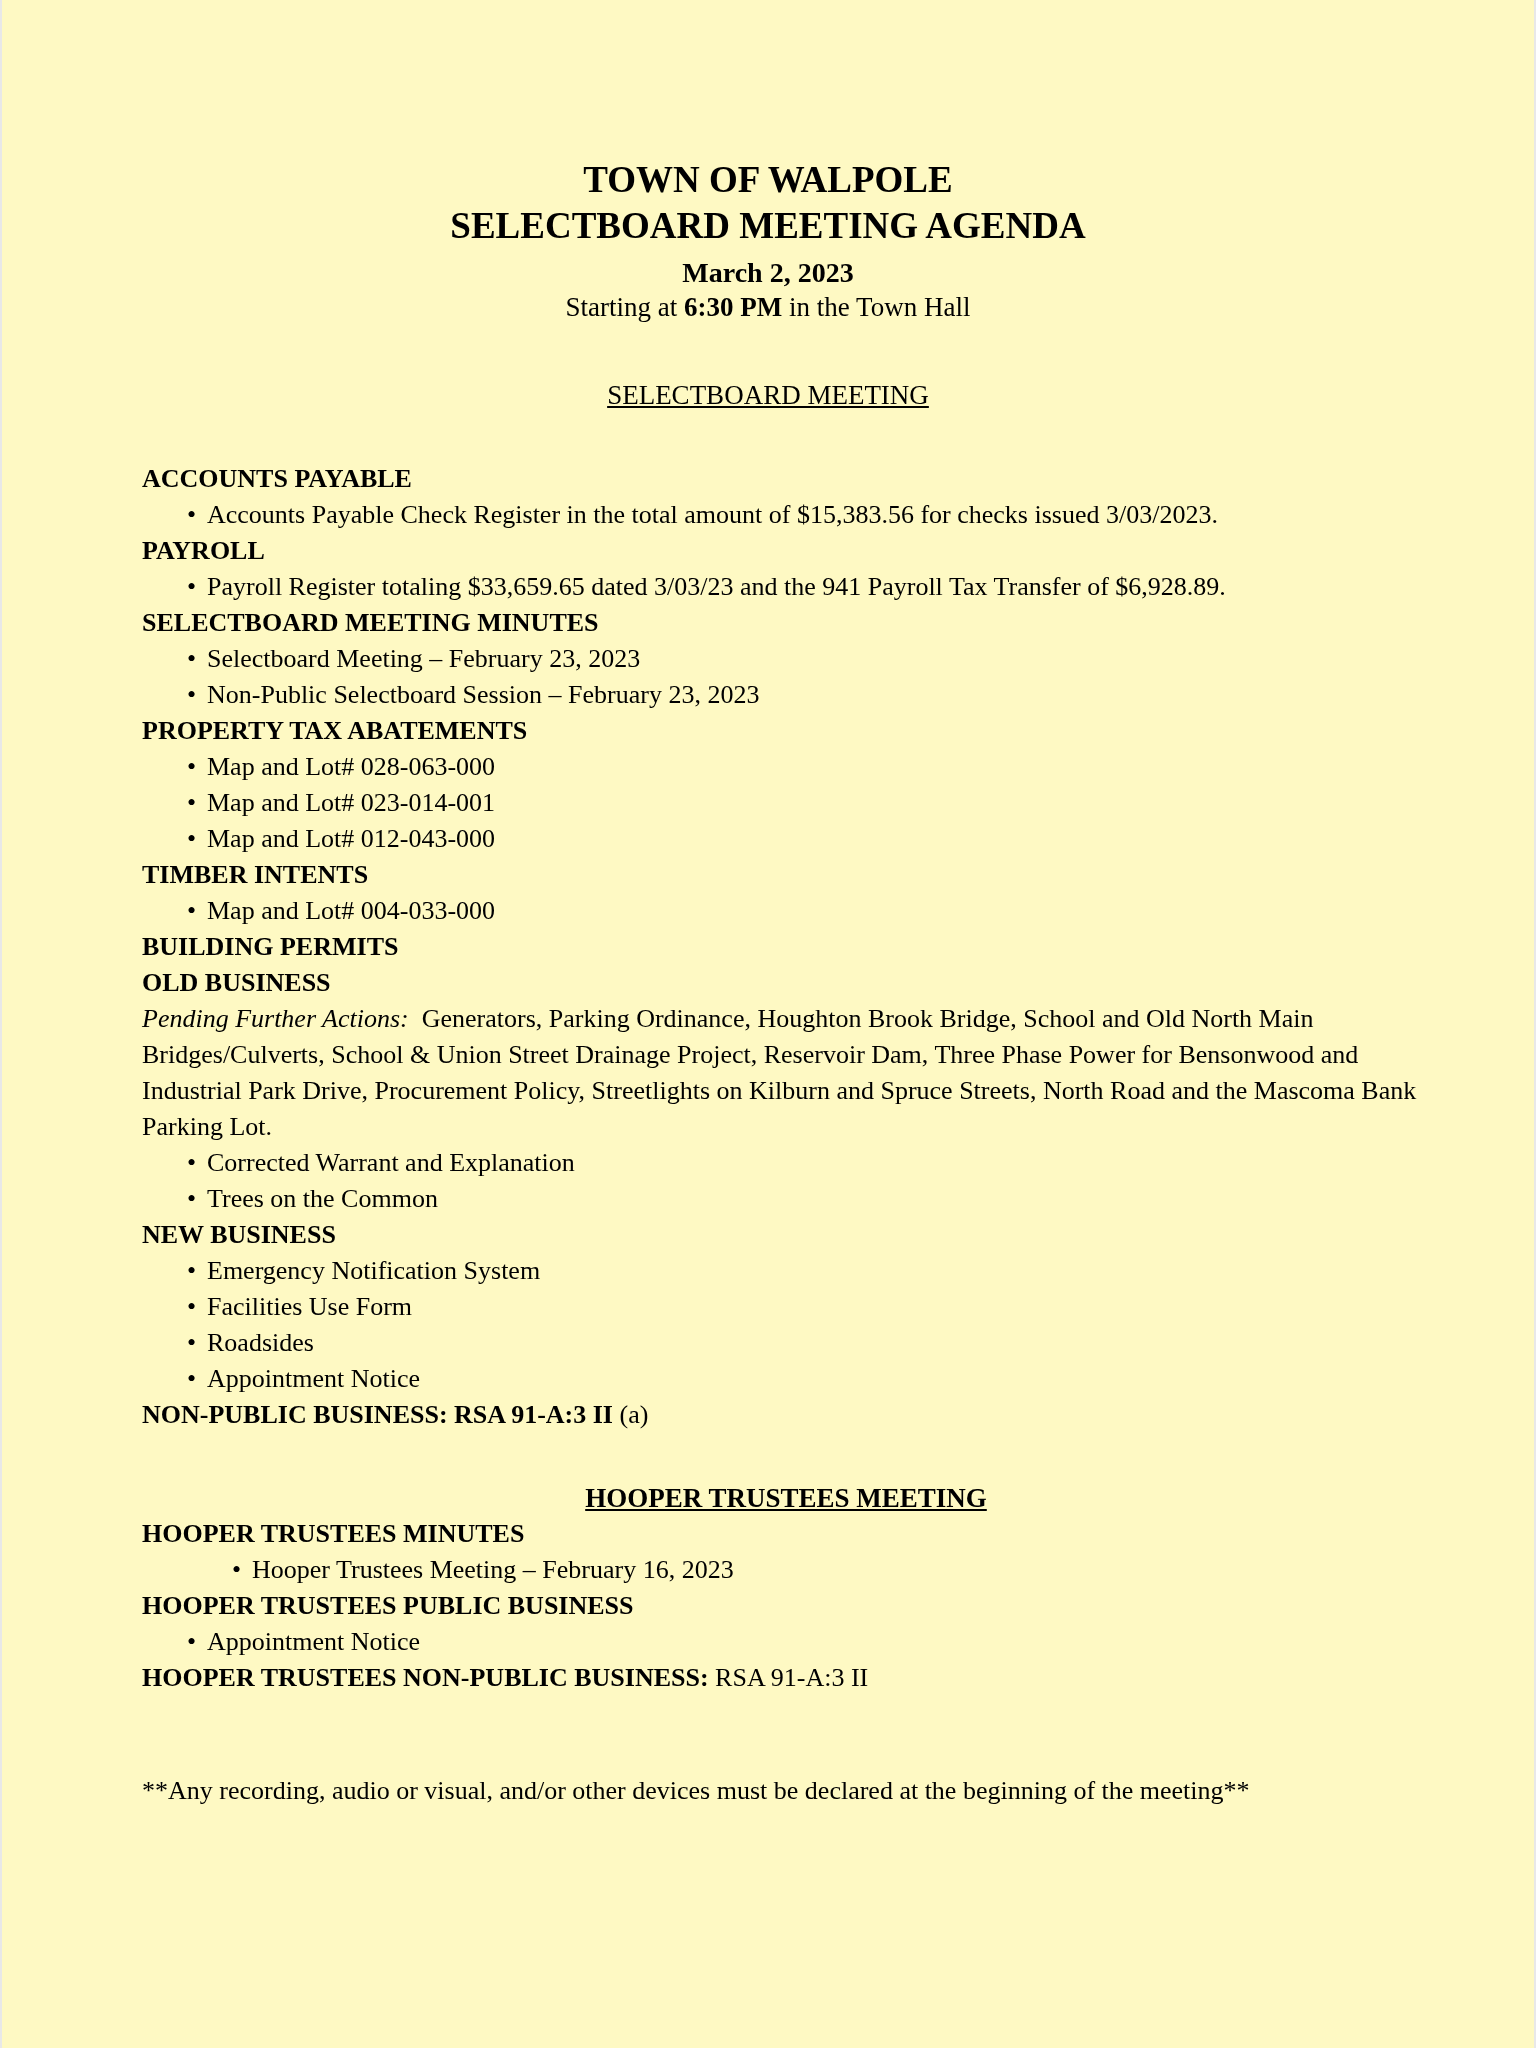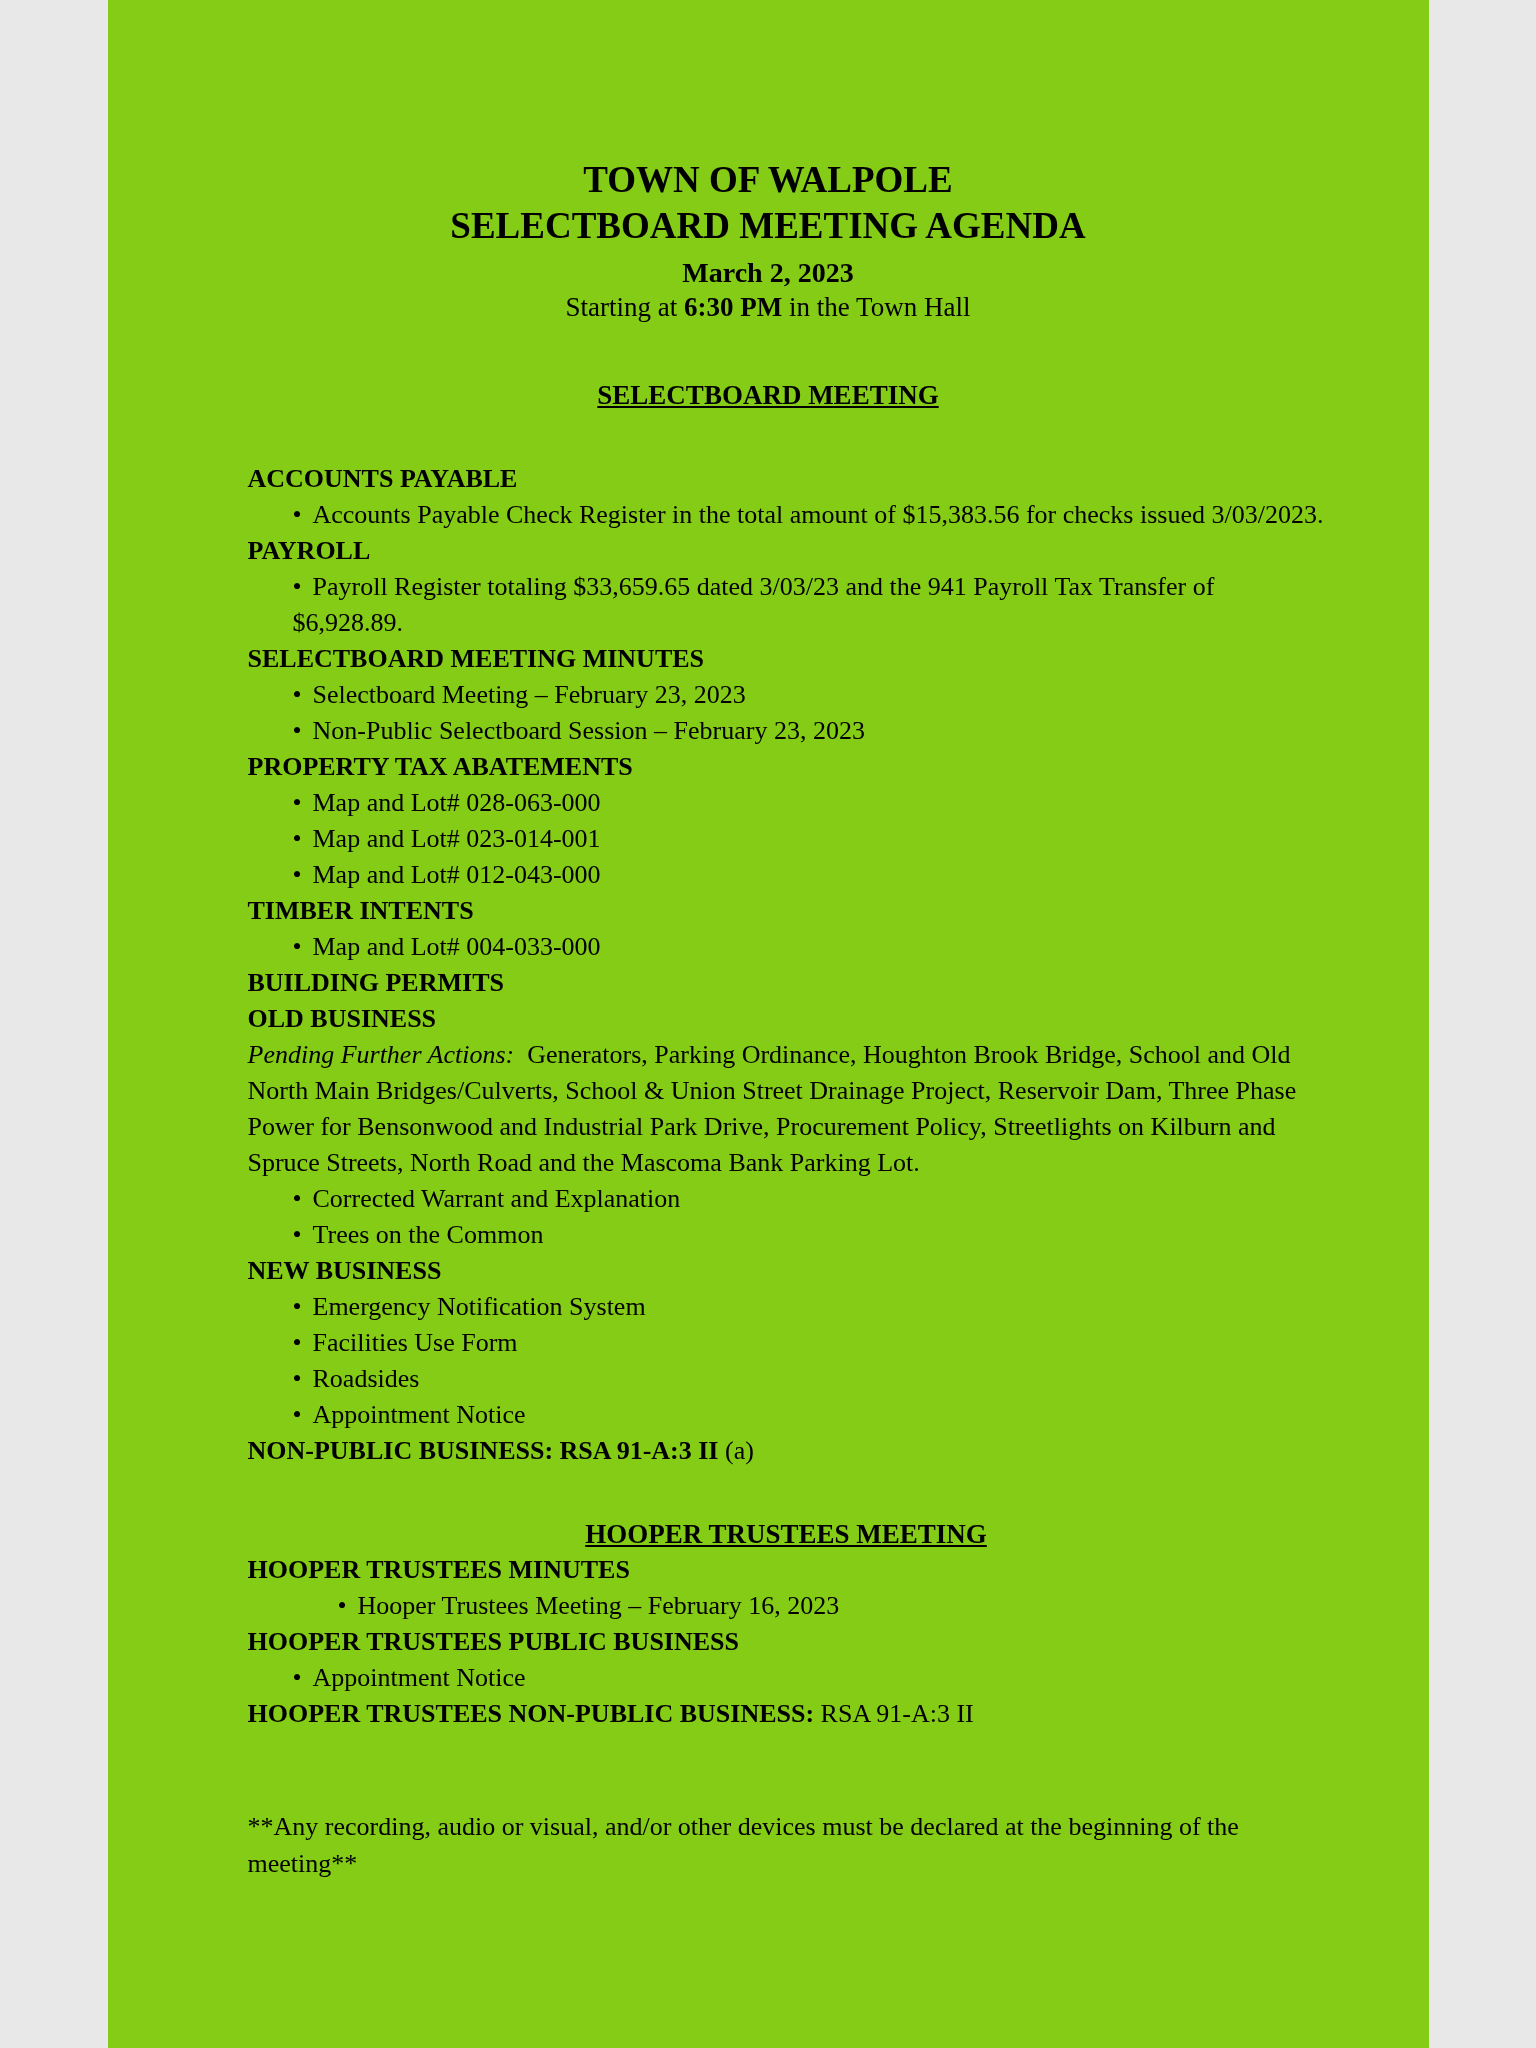--- a/index.html
+++ b/index.html
@@ -1,35 +1,35 @@
 <!DOCTYPE html>
 <html><head>
 <meta charset="utf-8">
 <style>
   html, body { margin: 0; padding: 0; background: #e8e8e8; }
   .page {
     position: relative;
-    width: 1321px;
+    width: 1532px;
     height: 2048px;
     margin: 0 auto;
-    background: #84cc16;
+    background: #fef9c3;
     color: #000000;
     font-family: "Liberation Serif", "DejaVu Serif", serif;
     overflow: hidden;
   }
   .header { padding-top: 157px; text-align: center; }
   .title-line { font-size: 37px; font-weight: bold; line-height: 46px; }
   .date-line { font-size: 28px; font-weight: bold; line-height: 34px; margin-top: 7px; }
   .starting-line { font-size: 27px; line-height: 34px; }
   .starting-line .bold { font-weight: bold; }
 
   .doc-title {
     text-align: center;
     font-size: 27px;
-    font-weight: bold;
+    font-weight: normal;
     text-decoration: underline;
     line-height: 34px;
     margin-top: 54px;
   }
   .content {
     margin-top: 49px;
     padding-left: 140px;
     padding-right: 104px;
     font-size: 26px;
     line-height: 36px;

